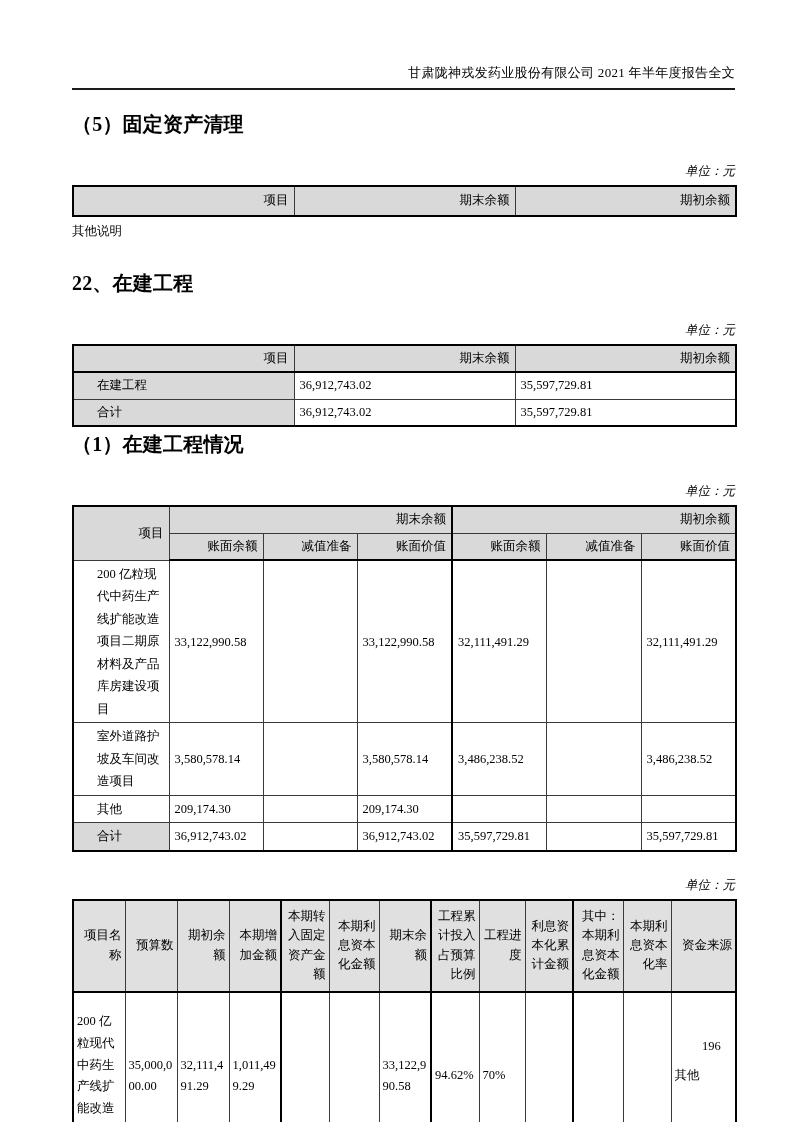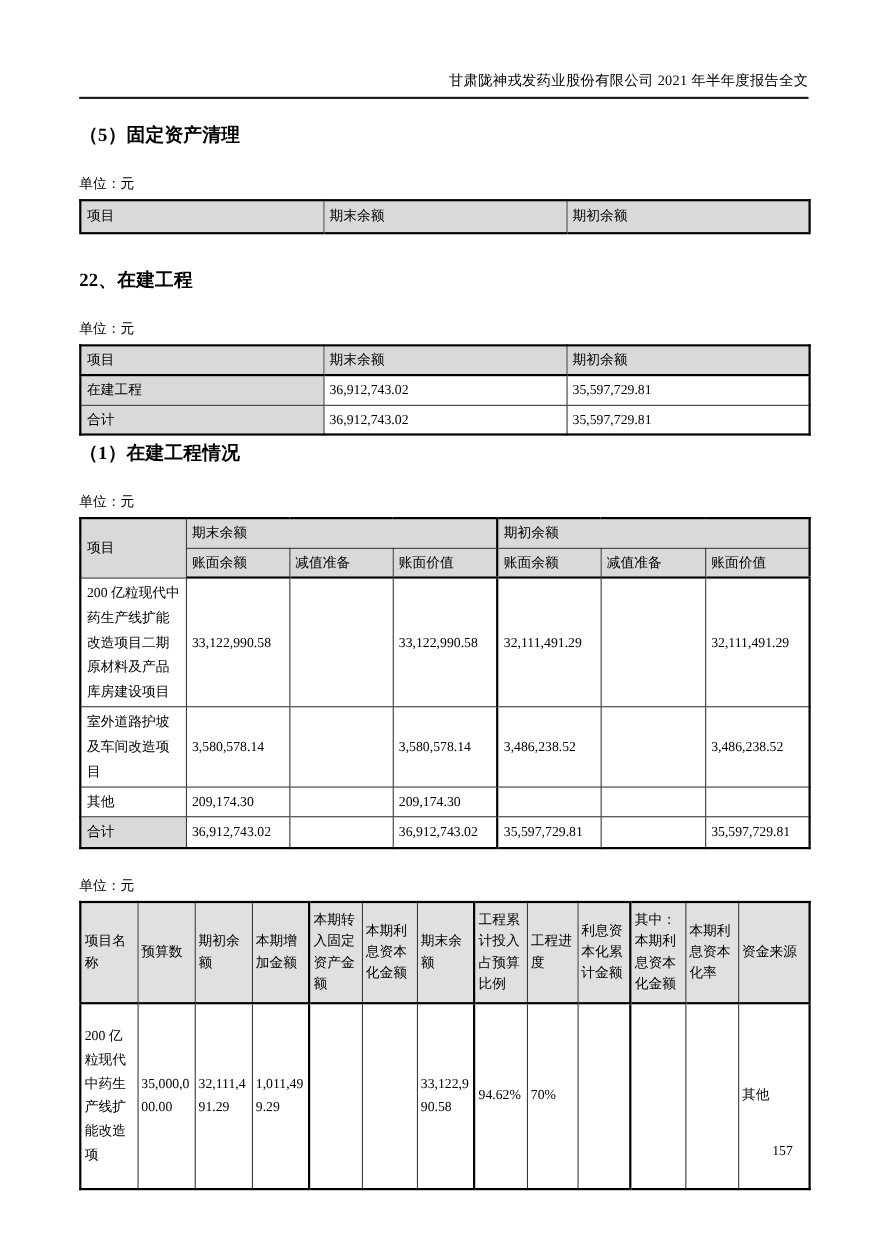--- a/index.html
+++ b/index.html
@@ -7,36 +7,36 @@
   body {
     width:793px; height:1122px; position:relative;
     font-family:"Liberation Serif","DejaVu Serif",serif;
     color:#000;
   }
   .content { position:absolute; left:72px; top:12px; width:663px; }
 
   .doc-header { padding-top:52px; text-align:right; font-size:13px; letter-spacing:.3px; }
   .header-rule { margin-top:6px; border-top:2.5px solid #1b1b1b; height:0; }
 
-  .sec-title { font-weight:bold; font-size:17px; letter-spacing:.2px; }
+  .sec-title { font-weight:bold; font-size:20px; letter-spacing:.2px; }
   .mt-s5   { margin-top:21px; }
   .mt-s22  { margin-top:30px; }
   .mt-s1   { margin-top:4px; }
   .mt-s2   { margin-top:16px; }
 
-  .unit { font-size:12.5px; margin-top:25px; margin-bottom:5px; }
+  .unit { text-align:right; font-size:12.5px; margin-top:25px; margin-bottom:5px;font-style:italic; }
   .note { font-size:12.5px; margin-top:6px; }
 
   table { width:663px; border-collapse:collapse; table-layout:fixed; font-size:12.5px; border:2px solid #000; }
   td,th { border:1px solid #3a3a3a; padding:2px 5px; vertical-align:middle; font-weight:normal; line-height:1.7; overflow:hidden; }
   .gray { background:#d9d9d9; }
   .gray4 { background:#e0e0e0; }
-  .c { text-align:left; }
+  .c { text-align:right; }
   .r { text-align:left; }
-  .l { text-align:left; }
+  .l { text-align:left;padding-left:23px; }
   .hb { border-bottom:2px solid #000; }   
   .hv { border-left:2px solid #000; }     
   .brk { word-break:break-all; }
 
   .t1 tr { height:30px; }
   .t2 tr { height:27px; }
   .t3 .hrow { height:27px; }
   .t3 .r-short { height:27px; }
   .t3 td { line-height:1.8; }
   .t4 th { line-height:1.55; padding:3px 3px; }
@@ -64,20 +64,21 @@
           <col style="width:221px">
         </colgroup>
       <tbody>
         <tr>
           <th class="gray c hb">项目</th>
           <th class="gray c hb">期末余额</th>
           <th class="gray c hb">期初余额</th>
         </tr>
       </tbody>
     </table>
+    <div class="note">其他说明</div>
 
     <div class="sec-title mt-s22">22、在建工程</div>
     <div class="unit">单位：元</div>
     <table class="t2">
       <colgroup>
           <col style="width:221px">
           <col style="width:221px">
           <col style="width:221px">
         </colgroup>
       <tbody>
@@ -210,14 +211,14 @@
           <td class="r brk"></td>
           <td class="r brk hv"></td>
           <td class="r brk"></td>
           <td class="l">其他</td>
         </tr>
       </tbody>
     </table>
 
   </div>
 
-  <div class="page-number">157</div>
+  <div class="page-number">196</div>
 </div>
 
 </body></html>

